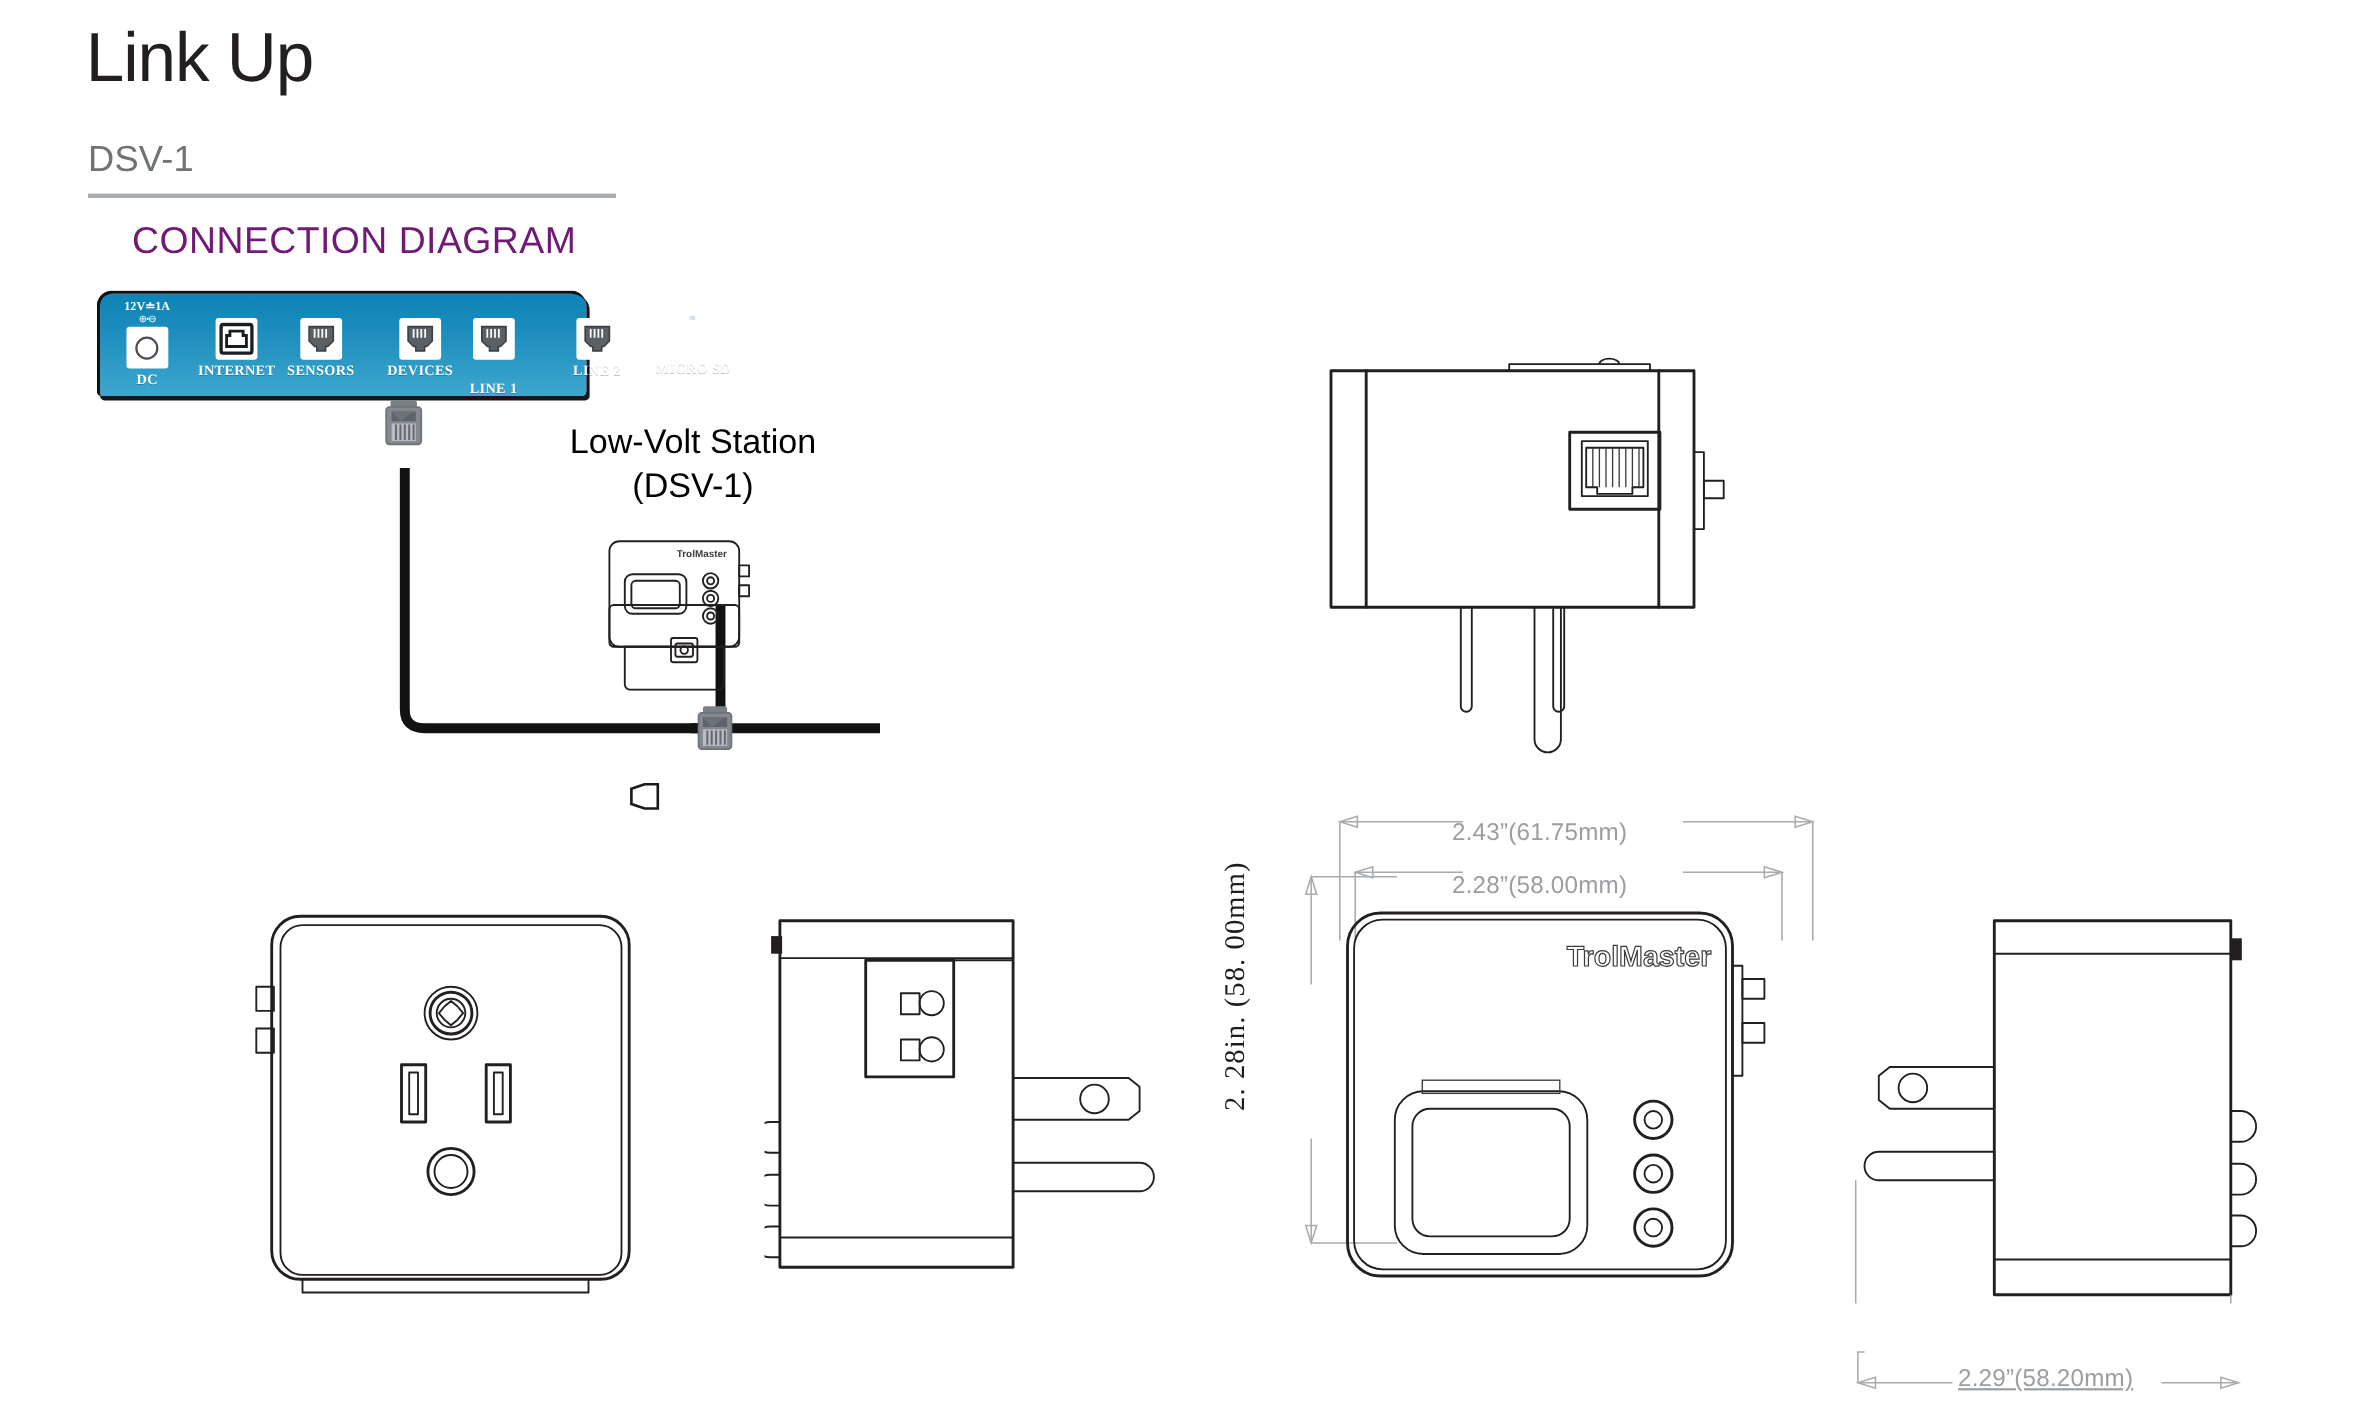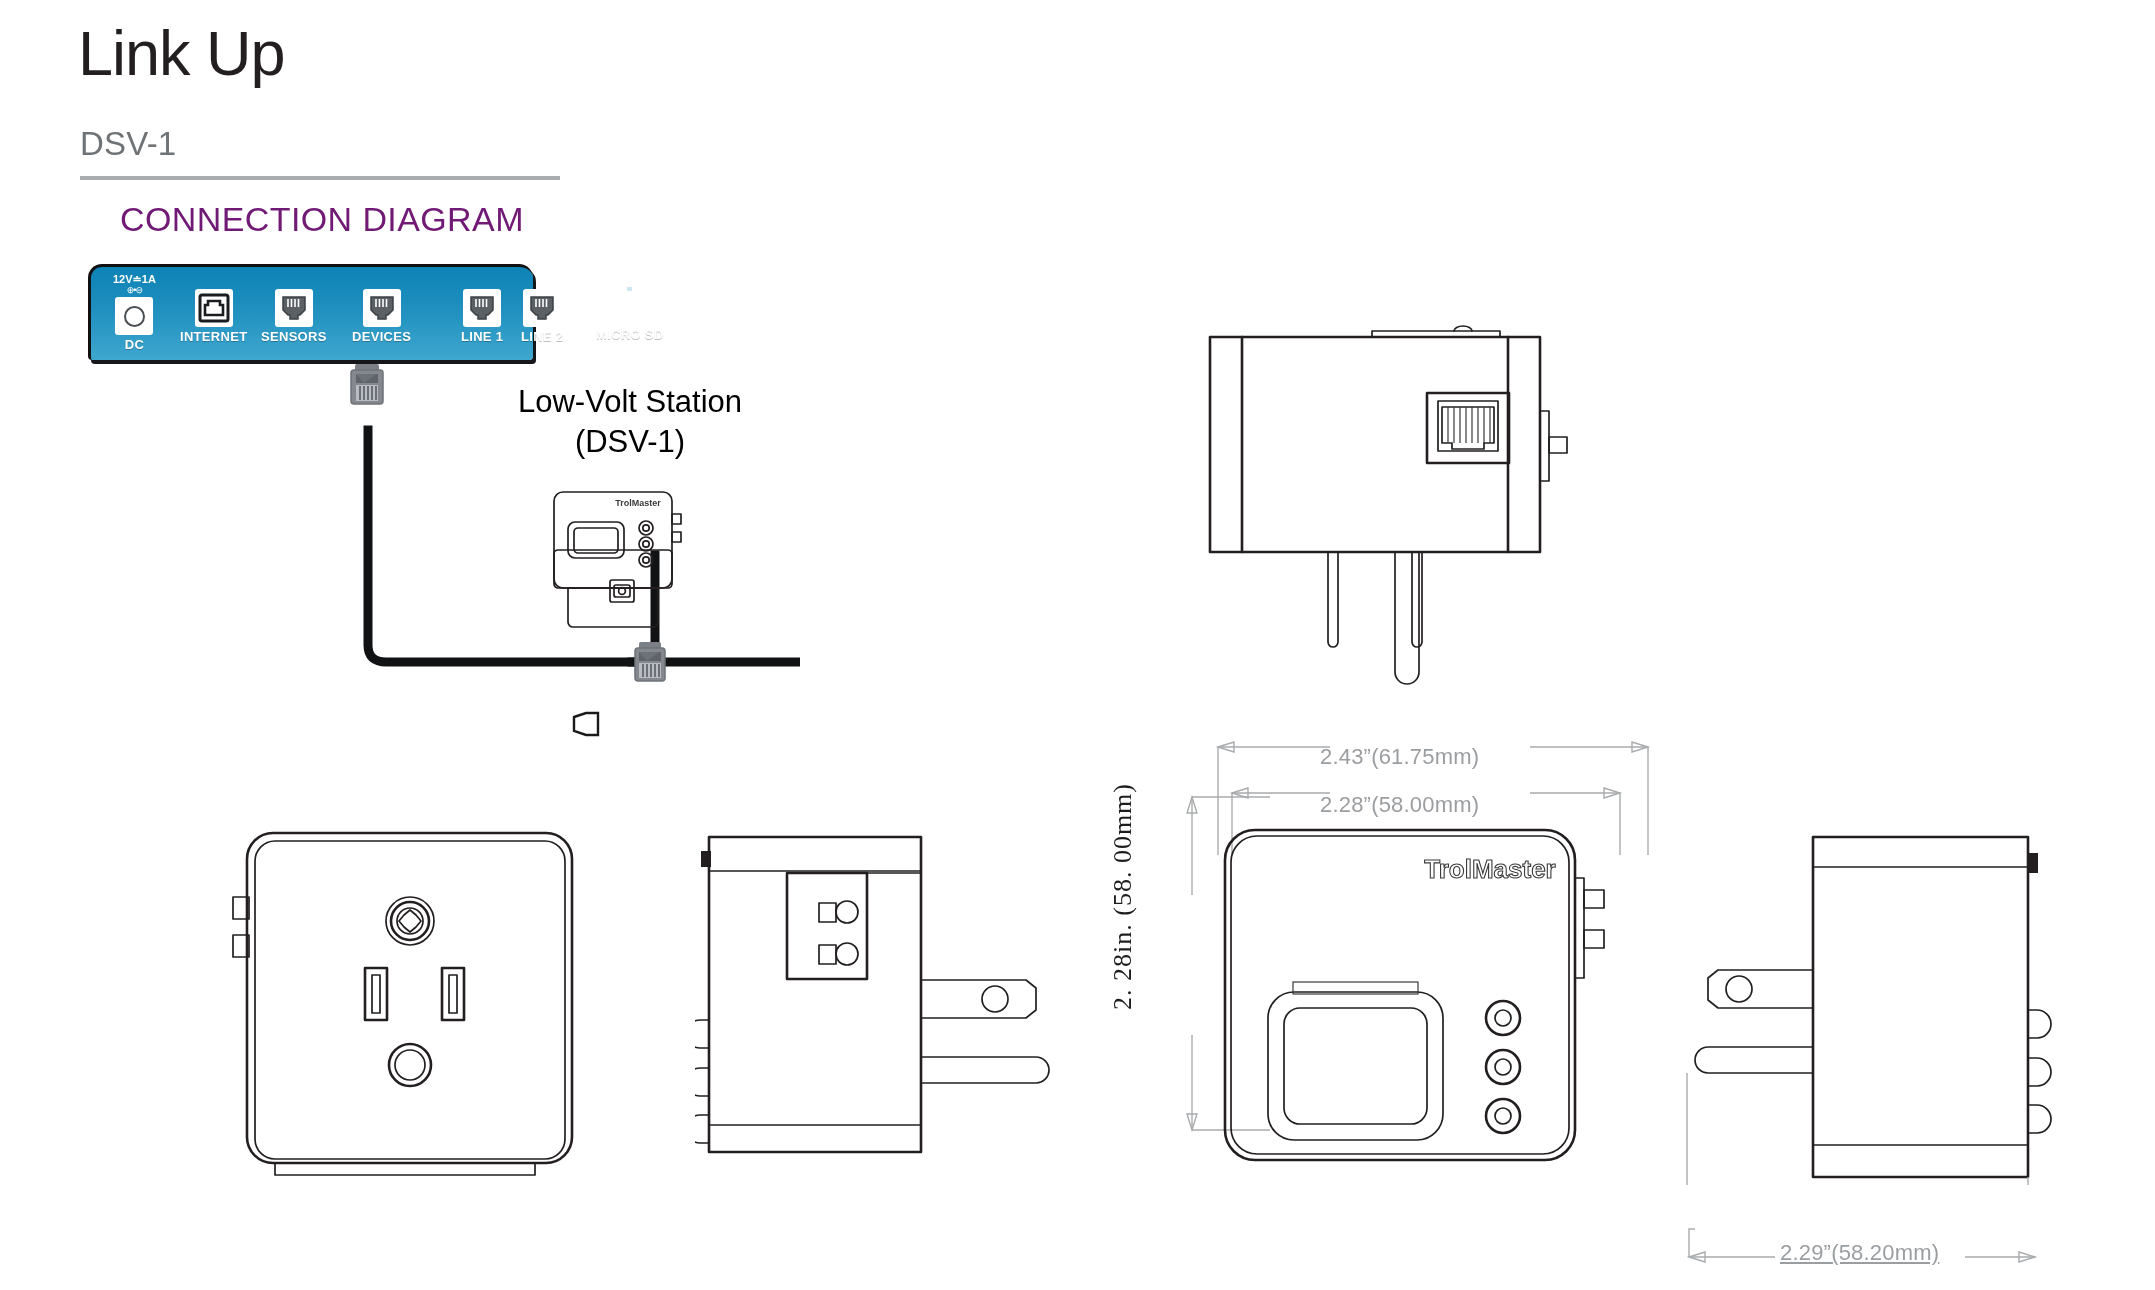--- a/index.html
+++ b/index.html
@@ -43,20 +43,21 @@
   
   #port-panel{
     left:88px; top:264px;
     width:445px; height:96px;
     border-radius:14px 14px 4px 4px;
     background:linear-gradient(180deg,#0e83b6 0%,#1c8dbd 38%,#3ea7cf 100%);
     box-shadow: 3px 4px 0 0 #16171a;
     border-top:3px solid #111;
     border-left:3px solid #111;
     box-sizing:border-box;
+    font-family:Liberation Serif, serif;
   }
   .port{
     position:absolute;
     display:flex;
     flex-direction:column;
     align-items:center;
   }
   .port-label{
     color:#ffffff;
     font-size:13px;
@@ -178,21 +179,21 @@
           <line x1="9" y1="5" x2="9" y2="13"></line>
             <line x1="12.5" y1="5" x2="12.5" y2="13"></line>
           <line x1="16" y1="5" x2="16" y2="13"></line>
             <line x1="19.5" y1="5" x2="19.5" y2="13"></line>
         </g>
       </svg>
     </div>
     <div class="port-label">DEVICES</div>
   </div>
 
-  <div class="port" style="left:370px;top:22px;">
+  <div class="port" style="left:336px;top:22px;gap:16px;">
     <div class="port-body">
       <svg width="30" height="28" viewBox="0 0 30 28">
         <path d="M4 3 h22 v13 l-5 5 h-2 v4 h-8 v-4 h-2 l-5 -5 z" fill="#5b6065" stroke="#3c4045" stroke-width="1.5"></path>
         <g stroke="#ffffff" stroke-width="1.6">
           <line x1="9" y1="5" x2="9" y2="13"></line>
             <line x1="12.5" y1="5" x2="12.5" y2="13"></line>
           <line x1="16" y1="5" x2="16" y2="13"></line>
             <line x1="19.5" y1="5" x2="19.5" y2="13"></line>
         </g>
       </svg>

